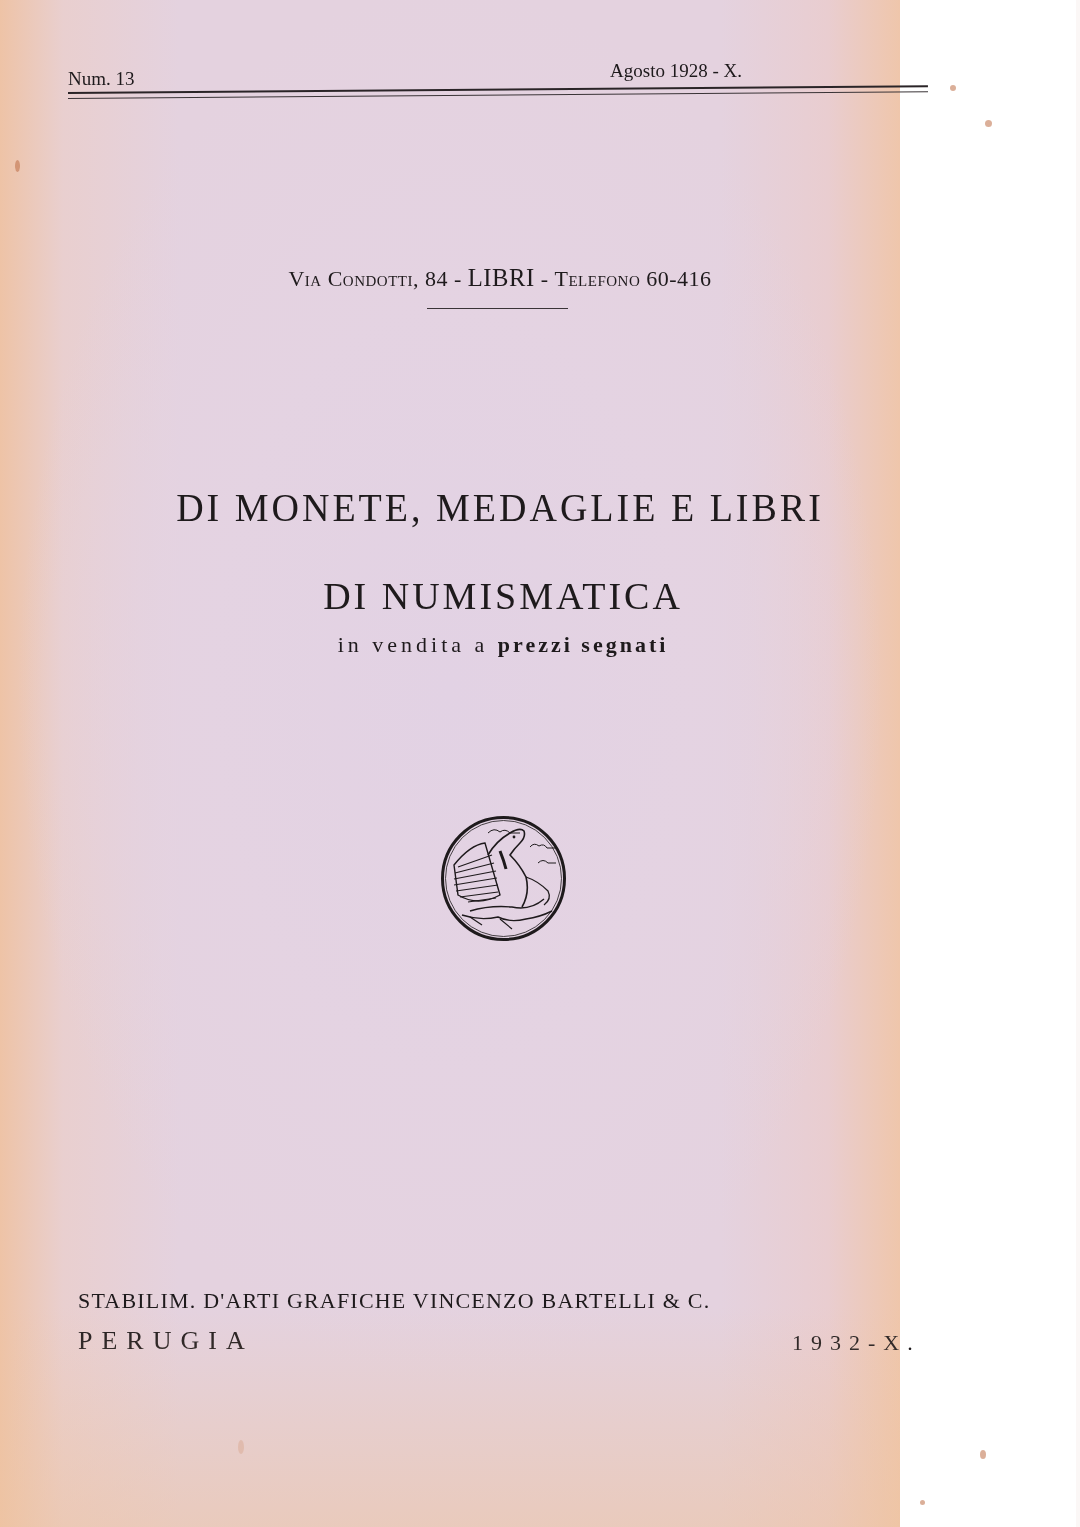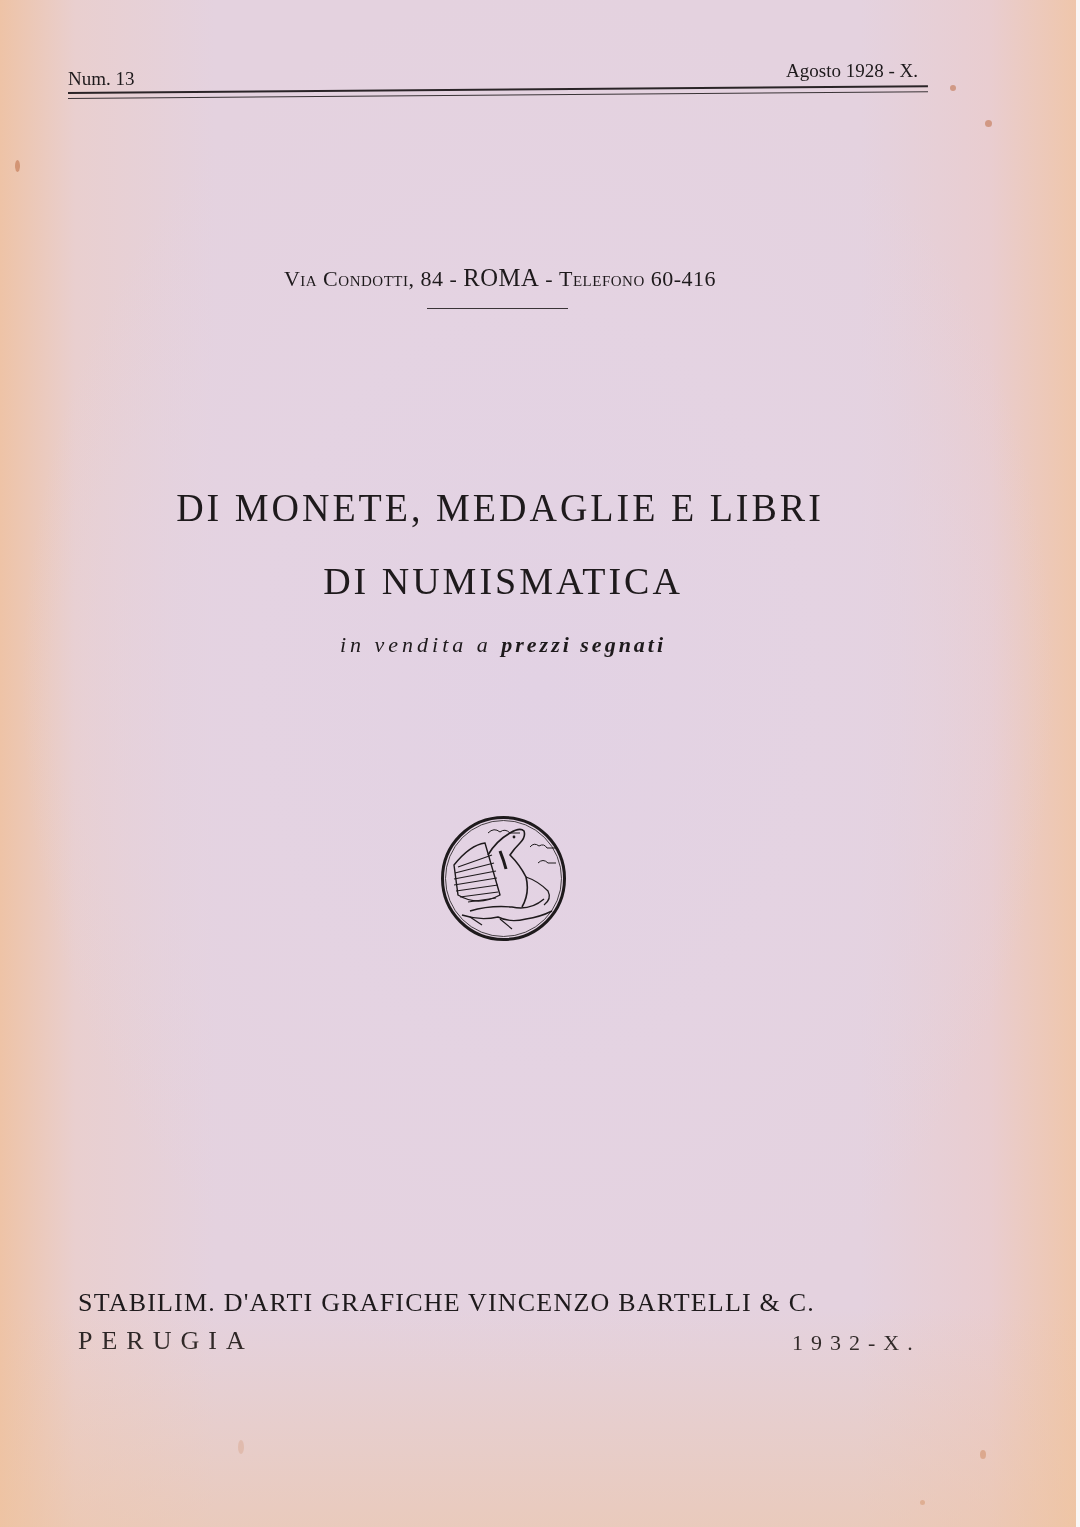--- a/index.html
+++ b/index.html
@@ -1,18 +1,18 @@
 <!DOCTYPE html>
 <html><head>
 <meta charset="utf-8">
 <style>
   html, body { margin:0; padding:0; }
   body { width:1080px; height:1527px; overflow:hidden; background:#fff; }
   .page {
-    position:absolute; left:0; top:0; width:1076px; height:1527px;
+    position:absolute; left:0; top:0; width:900px; height:1527px;
     background:
       radial-gradient(ellipse 48% 46% at 50% 45%, rgba(226,210,228,1) 0%, rgba(228,211,226,0.95) 55%, rgba(232,204,208,0) 100%),
       linear-gradient(90deg, #eec3a6 0%, #e9cfcf 7%, #e4d2df 20%, #e4d2df 80%, #e9cdd0 92%, #efc6ab 100%);
     font-family:"DejaVu Serif", "Liberation Serif", serif;
     color:#1e1a1c;
   }
   .page::after {
     content:""; position:absolute; left:0; right:0; bottom:0; height:220px;
     background:linear-gradient(180deg, rgba(240,200,170,0) 0%, rgba(238,196,160,0.55) 100%);
   }
@@ -21,40 +21,40 @@
   .t { font-family:"Liberation Serif", serif; }
   .num { left:68px; top:68px; font-size:19px; }
   .date { right:158px; top:60px; font-size:19px; }
   .rule-double { position:absolute; left:68px; top:92px; width:860px; height:4px;
     border-top:2px solid #2a2427; border-bottom:1px solid #3a3437; transform:rotate(-0.45deg); transform-origin:left center; }
   .firm { left:0; width:1000px; text-align:center; top:208px; font-size:38px; letter-spacing:1px; }
   .addr { left:0; width:1000px; text-align:center; top:264px; font-size:22px; letter-spacing:0.5px; }
   .rule-short { position:absolute; left:427px; top:308px; width:141px; height:0; border-top:1.5px solid #3a3437; }
   .catalogo { left:0; width:1000px; text-align:center; top:388px; font-size:58px; letter-spacing:-1px; }
   .sub1 { left:0; width:1000px; text-align:center; top:485px; font-size:38px; letter-spacing:3px; transform:scaleY(1.05); }
-  .sub2 { left:0; width:1006px; text-align:center; top:559px; font-size:38px; letter-spacing:3px; }
-  .sale { left:0; width:1006px; text-align:center; top:632px; font-size:22px; letter-spacing:4px;font-style:italic; }
+  .sub2 { left:0; width:1006px; text-align:center; top:574px; font-size:38px; letter-spacing:3px; }
+  .sale { left:0; width:1006px; text-align:center; top:632px; font-size:22px; letter-spacing:4px; }
   .sale b { font-weight:bold; letter-spacing:3px; }
   .seal { position:absolute; left:440px; top:815px; width:127px; height:127px; }
-  .printer { left:78px; top:1288px; font-size:26px; letter-spacing:1.2px; }
+  .printer { left:78px; top:1288px; font-size:22px; letter-spacing:1.2px; }
   .city { left:78px; top:1326px; font-size:26px; letter-spacing:9px; }
   .pyear { left:792px; top:1330px; font-size:22px; letter-spacing:8px; }
   .spot { position:absolute; border-radius:50%; background:rgba(190,110,70,0.55); }
 </style>
 </head>
 <body>
 
 <div class="page">
 
   <span class="abs t num">Num. 13</span>
   <span class="abs t date">Agosto 1928 - X.</span>
   <div class="rule-double"></div>
 
   <div class="abs t addr">
-    <span style="font-variant:small-caps;margin-top:36px;">Via Condotti, 84</span><span> - </span><span style="font-size:1.12em;">ROMA</span><span> - </span><span style="font-variant:small-caps;">Telefono 60-416</span>
+    <span style="font-variant:small-caps;margin-top:36px;">Via Condotti, 84</span><span> - </span><span style="font-size:1.12em;">LIBRI</span><span> - </span><span style="font-variant:small-caps;">Telefono 60-416</span>
   </div>
   <div class="rule-short"></div>
 
   <div class="abs t sub1">DI MONETE, MEDAGLIE E LIBRI</div>
   <div class="abs t sub2">DI NUMISMATICA</div>
   <div class="abs t sale">
     <span>in vendita a </span><b>prezzi segnati</b>
   </div>
 
   <svg class="seal" viewBox="0 0 127 127">

